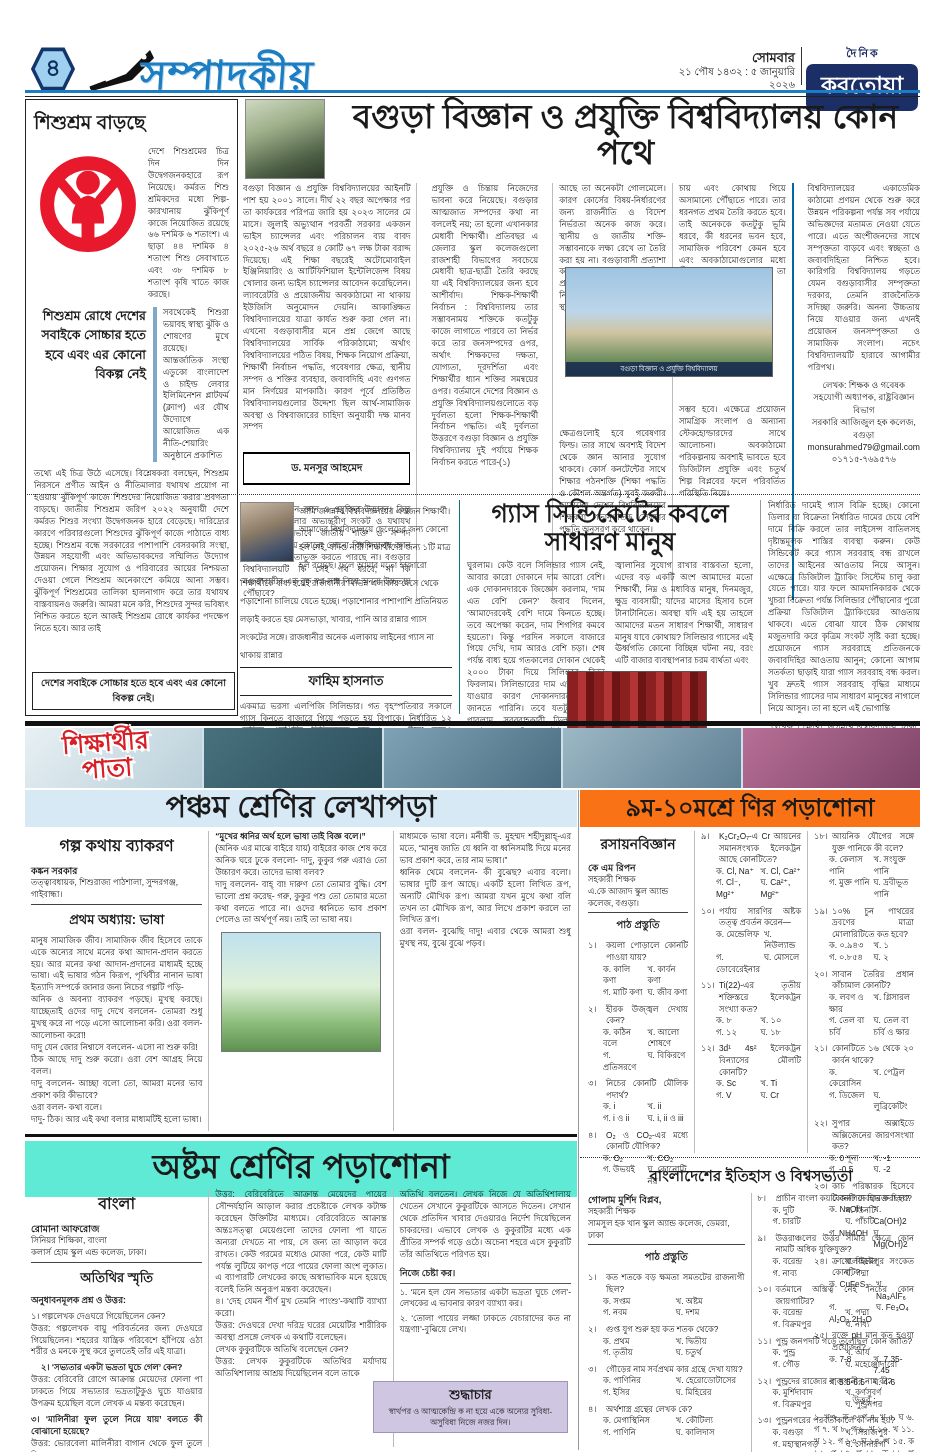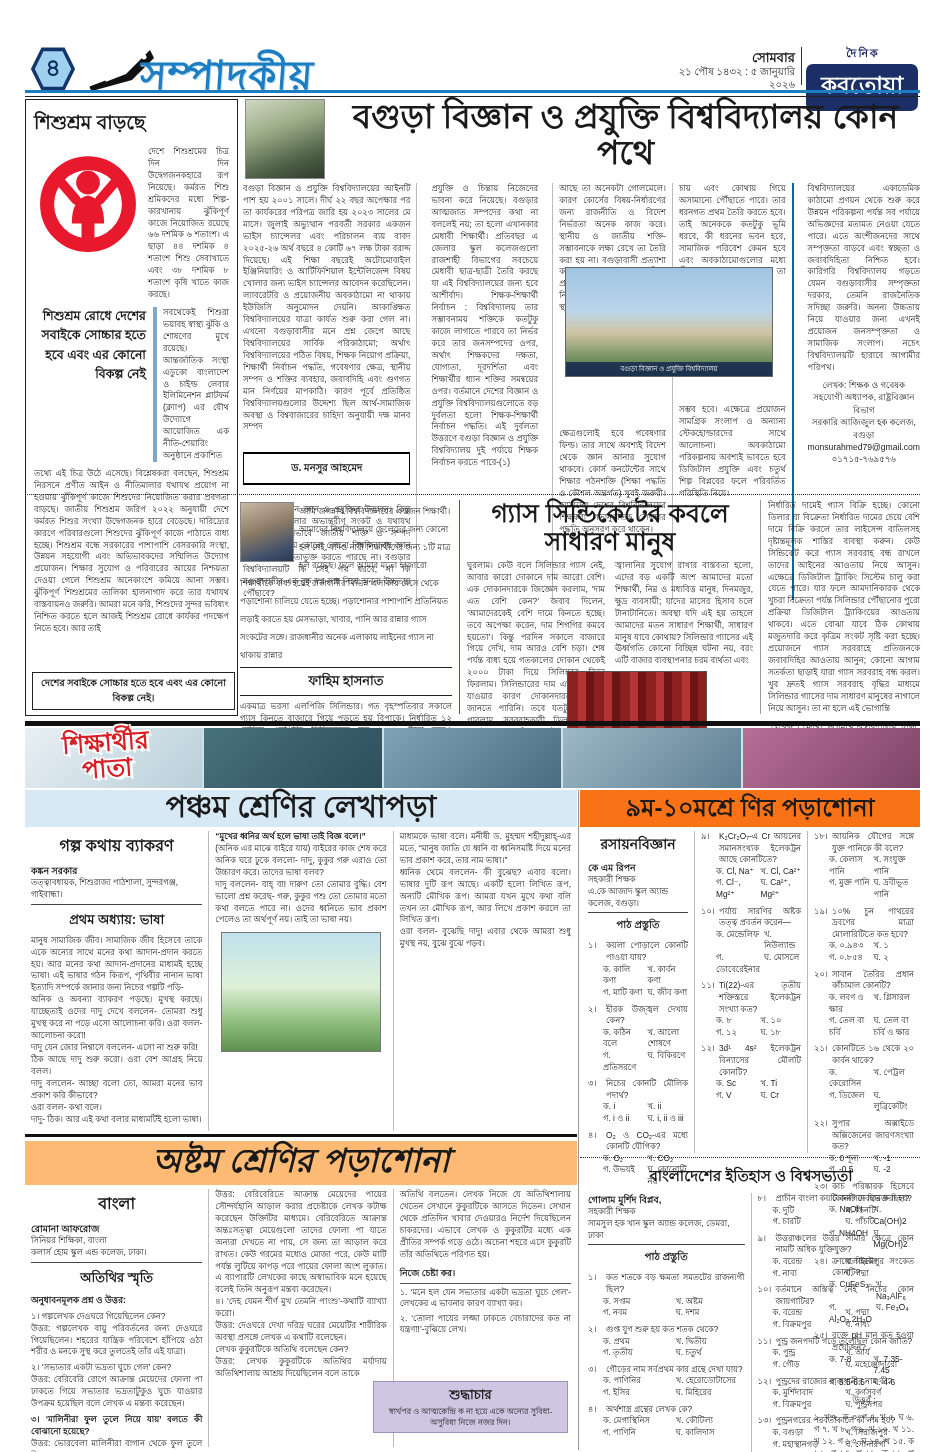--- a/index.html
+++ b/index.html
@@ -229,21 +229,21 @@
       <div style="width:158px;height:118px;margin:6px auto 0;border:1px solid #777;background:linear-gradient(180deg,#bfe2ee 0%,#dff0d8 45%,#8fbf7f 75%,#5e9150);"></div>
     </div>
     <div class="col">
       <div class="body-text">মাধ্যমকে ভাষা বলে। মনীষী ড. মুহম্মদ শহীদুল্লাহ্‌-এর মতে, “মানুষ জাতি যে ধ্বনি বা ধ্বনিসমষ্টি দিয়ে মনের ভাব প্রকাশ করে, তার নাম ভাষা।”
 ধ্বনিক থেমে বললেন- কী বুঝেছ? এবার বলো। ভাষার দুটি রূপ আছে। একটি হলো লিখিত রূপ, অন্যটি মৌখিক রূপ। আমরা যখন মুখে কথা বলি তখন তা মৌখিক রূপ, আর লিখে প্রকাশ করলে তা লিখিত রূপ।
 ওরা বলল- বুঝেছি দাদু! এবার থেকে আমরা শুধু মুখস্থ নয়, বুঝে বুঝে পড়ব।</div>
     </div>
   </div>
   <div class="abs" style="left:25px;top:1134px;width:552px;height:3px;background:#111;"></div>
 
-  <div class="abs band" style="left:25px;top:1141px;width:552px;height:44px;background:#fdba74;font-style:italic;">
+  <div class="abs band" style="left:25px;top:1141px;width:552px;height:56px;background:#5eead4;">
     <div class="band-head" style="font-size:33px;">অষ্টম শ্রেণির পড়াশোনা</div>
   </div>
 
   <div class="abs cols" style="left:25px;top:1189px;width:552px;height:258px;">
     <div class="col">
       <div class="sec-title">বাংলা</div>
       <div class="author-block">
         <div class="author-name">রোমানা আফরোজ</div>
         <div>সিনিয়র শিক্ষিকা, বাংলা</div>
         <div>কলার্স হোম স্কুল এন্ড কলেজ, ঢাকা।</div>
@@ -251,21 +251,21 @@
       <div class="lesson-title">অতিথির স্মৃতি</div>
       <div class="qa-label">অনুধাবনমূলক প্রশ্ন ও উত্তর:</div>
       <div>
 
           <div class="qa-item">
             <div class="body-text" style="font-weight:normal;">১। গল্পলেখক দেওঘরে গিয়েছিলেন কেন?</div>
             <div class="body-text">উত্তর: গল্পলেখক বায়ু পরিবর্তনের জন্য দেওঘরে গিয়েছিলেন। শহরের যান্ত্রিক পরিবেশে হাঁপিয়ে ওঠা শরীর ও মনকে সুস্থ করে তুলতেই তাঁর এই যাত্রা।</div>
           </div>
 
           <div class="qa-item">
-            <div class="body-text" style="font-weight:normal;">২। ‘সভ্যতার একটা ভদ্রতা ঘুচে গেল’ কেন?</div>
+            <div class="body-text" style="font-weight:bold;margin-left:10px;">২। ‘সভ্যতার একটা ভদ্রতা ঘুচে গেল’ কেন?</div>
             <div class="body-text">উত্তর: বেরিবেরি রোগে আক্রান্ত মেয়েদের ফোলা পা ঢাকতে গিয়ে সভ্যতার ভদ্রতাটুকুও ঘুচে যাওয়ার উপক্রম হয়েছিল বলে লেখক এ মন্তব্য করেছেন।</div>
           </div>
 
           <div class="qa-item">
             <div class="body-text" style="font-weight:bold;">৩। ‘মালিনীরা ফুল তুলে নিয়ে যায়’ বলতে কী বোঝানো হয়েছে?</div>
             <div class="body-text">উত্তর: ভোরবেলা মালিনীরা বাগান থেকে ফুল তুলে নিয়ে যেত; লেখক প্রত্যহ তা প্রত্যক্ষ করতেন। ফুল তোলার এই দৃশ্য লেখকের স্মৃতিতে গেঁথে আছে।</div>
           </div>
         </div>
     </div>
     <div class="col">

